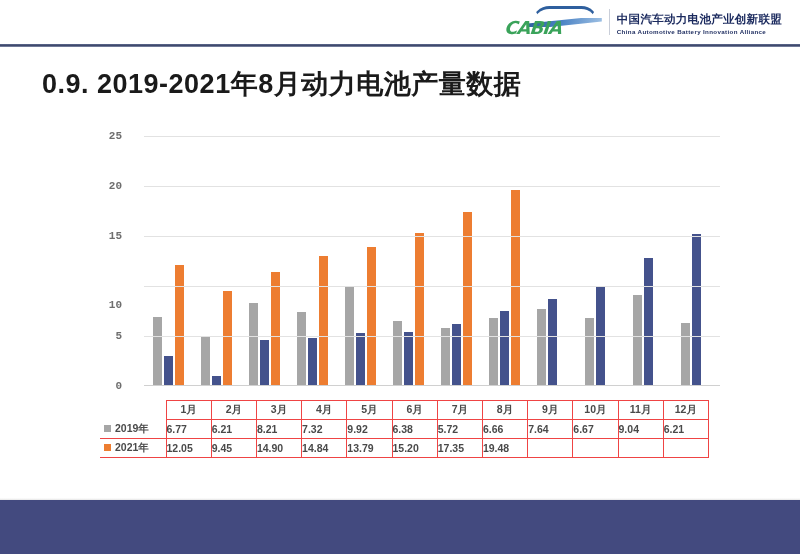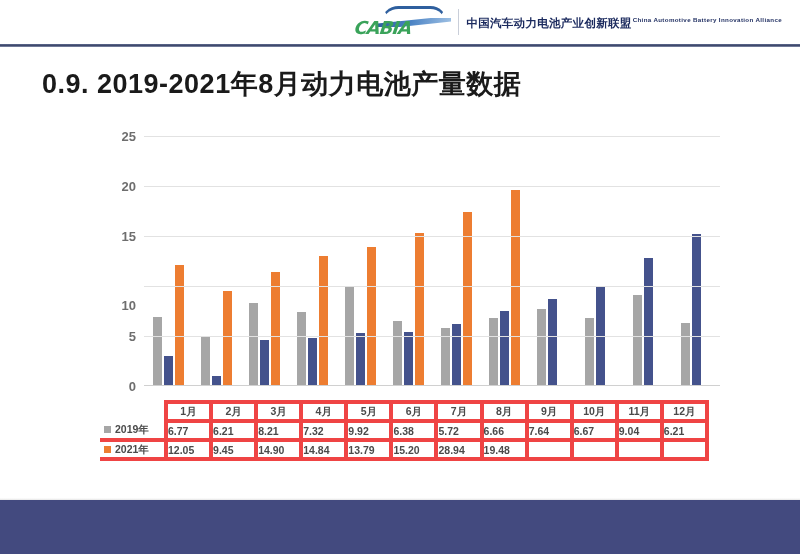--- a/index.html
+++ b/index.html
@@ -38,21 +38,21 @@
     clip-path:polygon(0 62%,72% 0,100% 0,100% 38%,30% 100%,0 100%);
   }
   #logo-text {
     position:absolute; left:0px; top:11px;
     font-family:"DejaVu Sans",sans-serif;
     font-size:18px; font-weight:bold; font-style:italic;
     letter-spacing:-1px; color:#3aa35a;
     transform:skewX(-8deg);
   }
   #logo-divider { width:1px; height:26px; background:#c9ced9; }
-  #logo-names { display:flex; flex-direction:row; gap:1px; padding-top:2px; }
+  #logo-names { display:flex; flex-direction:column; gap:1px; padding-top:2px; }
   #logo-cn {
     font-size:11.5px; font-weight:bold; color:#1b2a5e;
     letter-spacing:0.3px; white-space:nowrap;
   }
   #logo-en {
     font-size:6.2px; font-weight:bold; color:#1b2a5e;
     letter-spacing:0.35px; white-space:nowrap;
   }
 
   
@@ -60,23 +60,24 @@
     position:absolute; left:42px; top:66px;
     font-size:27px; font-weight:bold; color:#1a1a1a;
     letter-spacing:0.5px; white-space:nowrap;
   }
 
   
   #chart-block { position:absolute; left:100px; top:136px; width:620px; height:272px; }
 
   #y-axis { position:absolute; left:0; top:0; width:38px; height:250px; }
   .y-tick {
-    position:absolute; right:2px;
-    font-size:13px; color:#6e6e6e; font-weight:bold;
+    position:absolute; right:16px;
+    font-size:11px; color:#6e6e6e; font-weight:bold;
     transform:translateY(-50%);
+    font-family:Liberation Mono, monospace;
   }
 
   #plot {
     position:absolute; left:44px; top:0; right:0; height:250px;
   }
   .gridline {
     position:absolute; left:0; right:0; height:1px;
     background:#e2e2e2;
   }
   #plot-baseline {
@@ -96,21 +97,21 @@
   .bar.s2020 { background:#44528c; }
   .bar.s2021 { background:#ed7d31; }
   .bar.empty { background:transparent; }
 
   
   #data-table {
     position:absolute; left:100px; top:400px; width:609px;
     border-collapse:collapse; table-layout:fixed;
   }
   #data-table td, #data-table th {
-    border:4px solid #ef4444;
+    border:1px solid #ef4444;
     height:19px;
     font-size:10.5px; font-weight:bold; color:#4a4a4a;
     vertical-align:middle;
     padding:0;
   }
   #data-table .rowhead {
     width:66px; text-align:left; padding-left:4px;
     border-left:none; border-top:none;
     white-space:nowrap;
     margin-top:19px;
@@ -271,21 +272,21 @@
         <td>6.21</td>
       </tr>
       <tr>
         <td class="rowhead"><span class="swatch sw2021"></span><span>2021年</span></td>
         <td>12.05</td>
         <td>9.45</td>
         <td>14.90</td>
         <td>14.84</td>
         <td>13.79</td>
         <td>15.20</td>
-        <td>28.94</td>
+        <td>17.35</td>
         <td>19.48</td>
         <td></td>
         <td></td>
         <td></td>
         <td></td>
       </tr>
     </tbody>
 </table>
 
 <div id="footer-shadow"></div>

